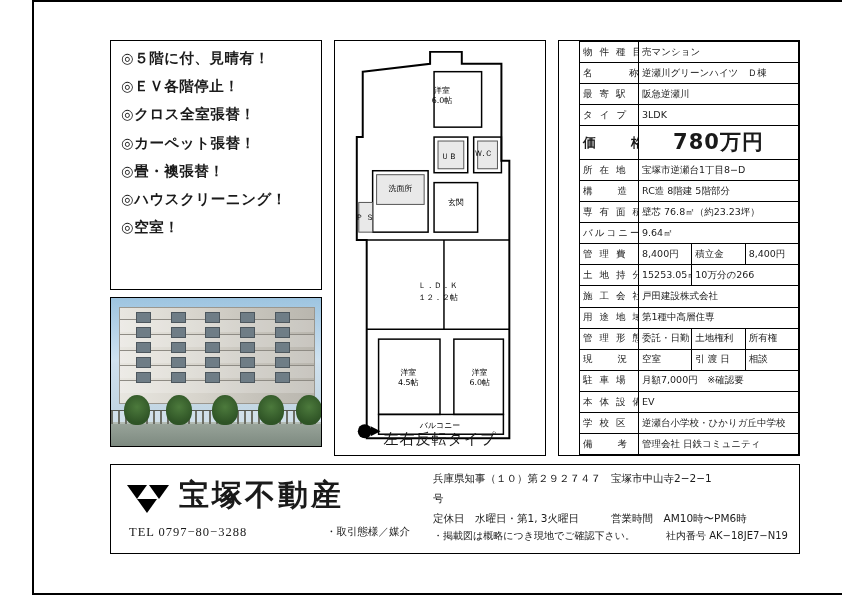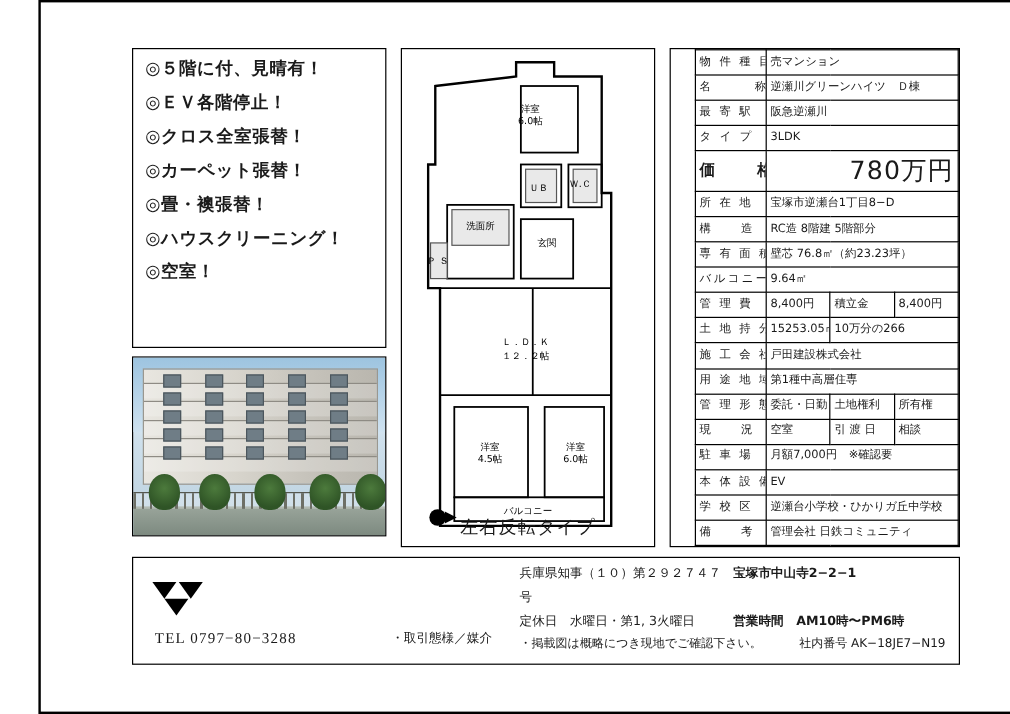--- a/index.html
+++ b/index.html
@@ -96,21 +96,21 @@
   .spec td{
     border:1px solid #000;
     padding:0 3px;
     vertical-align:middle;
     line-height:1.1;
     white-space:nowrap;
     overflow:hidden;
   }
   .lbl{width:52px;letter-spacing:2px;text-align:left;}
   .price-lbl{font-size:13px;letter-spacing:3px;font-weight:bold;}
-  .price-val{font-size:21px;text-align:right;letter-spacing:1px;font-weight:normal;}
+  .price-val{font-size:21px;text-align:center;letter-spacing:1px;font-weight:bold;}
   .c-center{}
   .sub{font-size:9px;}
 
   
   .footer{
     position:absolute;left:76px;top:462px;width:690px;height:90px;
     border:1px solid #000;box-sizing:border-box;
   }
   .logo-area{
     position:absolute;left:10px;top:6px;width:300px;height:78px;
@@ -126,21 +126,21 @@
     position:absolute;left:8px;top:54px;font-size:12.5px;letter-spacing:1px;font-family:Liberation Serif, serif;
   }
   .broker{
     position:absolute;left:205px;top:54px;font-size:10.5px;
   }
   .footer-right{
     position:absolute;left:322px;top:4px;width:360px;font-size:10.5px;line-height:1.9;
   }
   .fr-row{display:flex;}
   .fr-a{width:178px;}
-  .fr-b{flex:1;font-weight:bold;}
+  .fr-b{flex:1;}
   .note{
     position:absolute;left:322px;top:64px;font-size:10px;
   }
   .note2{
     position:absolute;left:555px;top:64px;font-size:10px;
   }
 </style>
 </head>
 <body>
 
@@ -344,20 +344,21 @@
       </table>
   </div>
 
   <div class="footer">
     <div class="logo-area">
       <svg class="logo-mark" viewBox="0 0 46 34">
         <path d="M2 4 L22 4 L12 18 Z" fill="#000"></path>
         <path d="M24 4 L44 4 L34 18 Z" fill="#000"></path>
         <path d="M12 18 L32 18 L22 32 Z" fill="#000"></path>
       </svg>
+      <div class="company-name">宝塚不動産</div>
       <div class="tel">TEL 0797−80−3288</div>
       <div class="broker">・取引態様／媒介</div>
     </div>
 
     <div class="footer-right">
       <div class="fr-row">
         <div class="fr-a">兵庫県知事（１０）第２９２７４７号</div>
         <div class="fr-b">宝塚市中山寺2−2−1</div>
       </div>
       <div class="fr-row">

